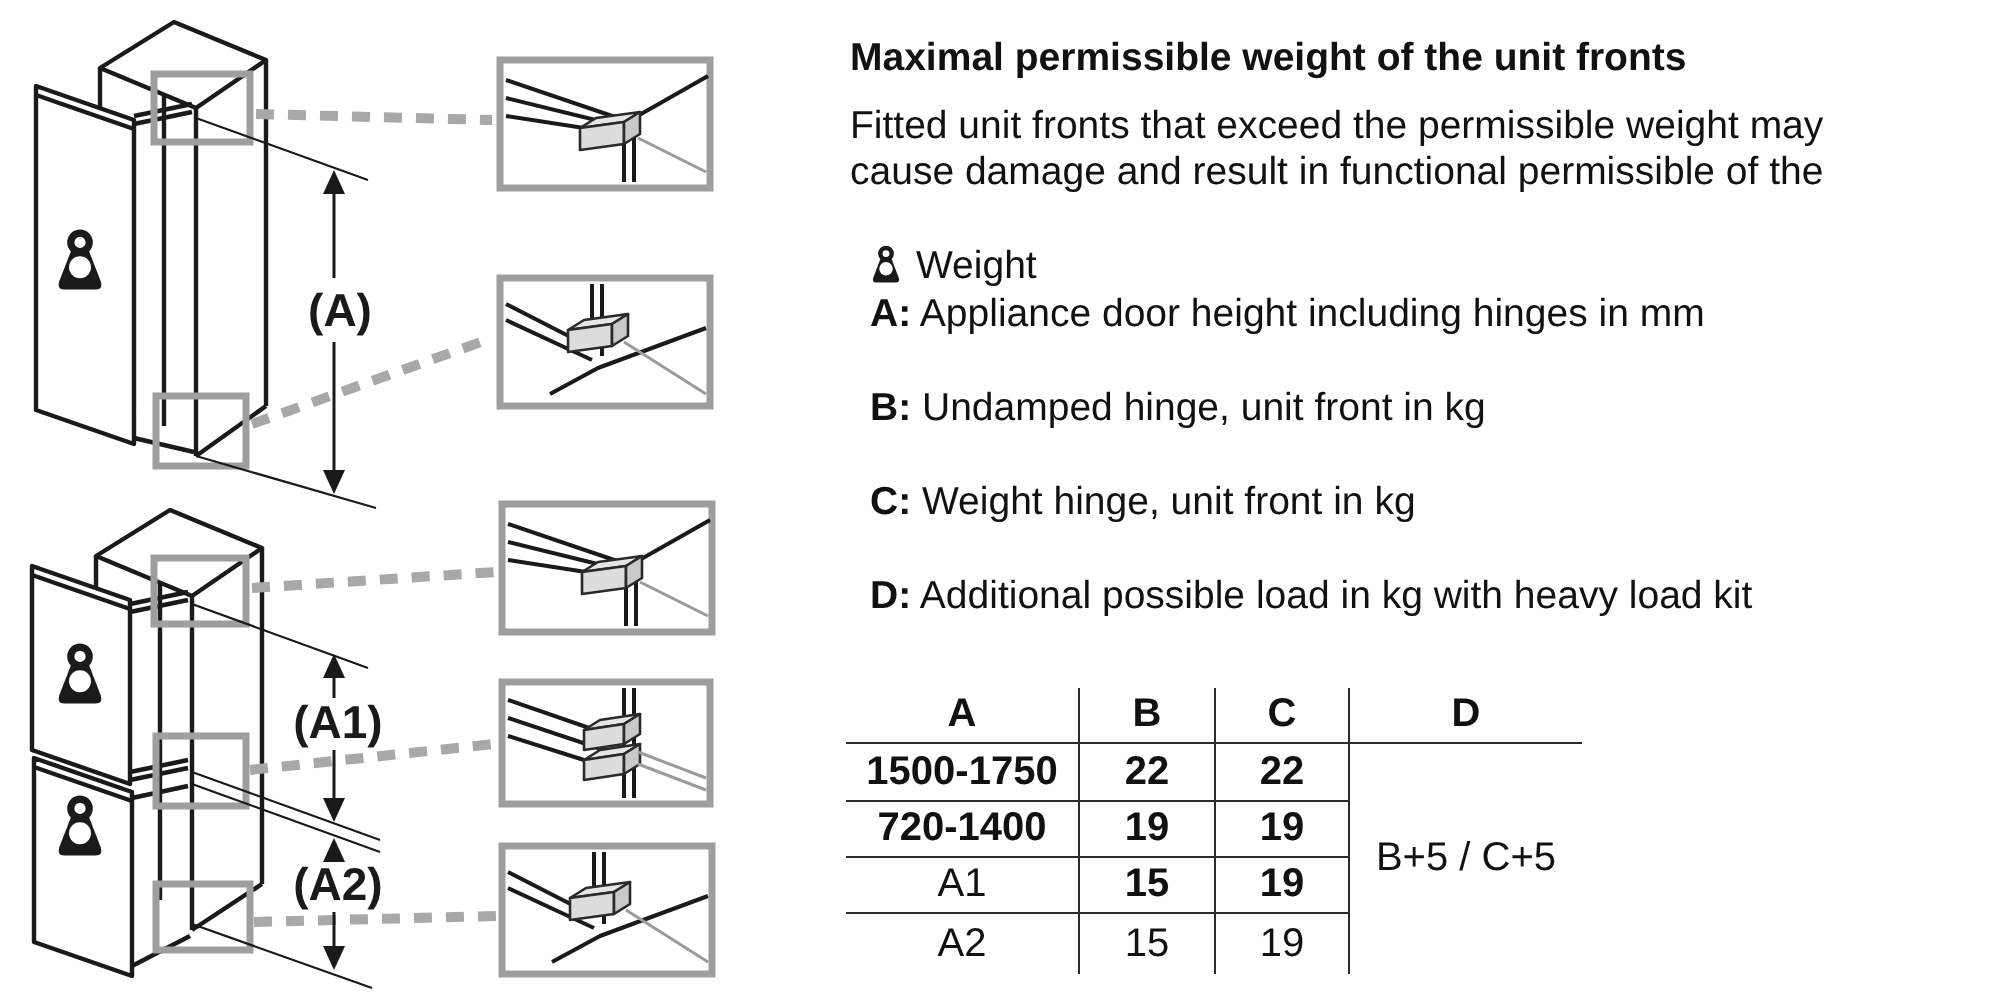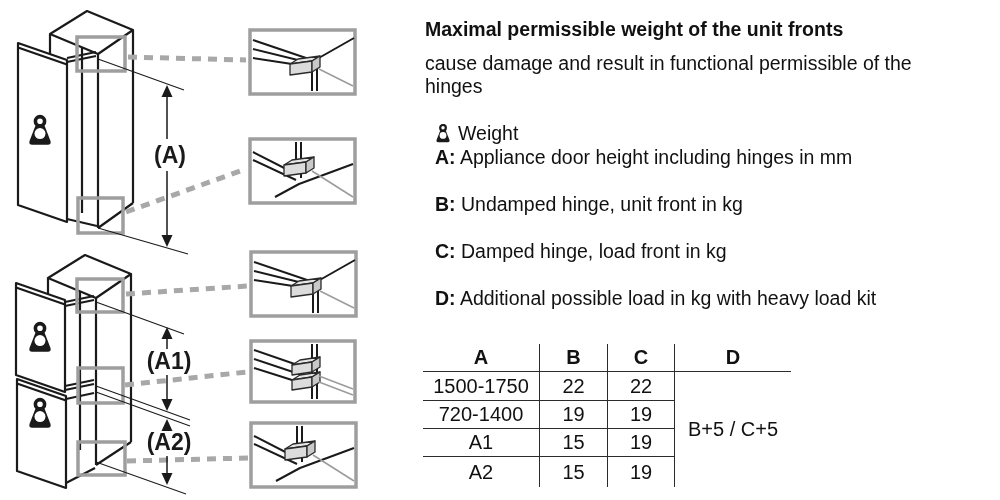--- a/index.html
+++ b/index.html
@@ -34,21 +34,21 @@
   .legend-row{position:absolute;left:10px;font-size:19.5px;white-space:nowrap;}
   .legend-key{font-weight:bold;}
   .legend-icon{vertical-align:-3px;margin-right:7px;}
   
   #spec-table{position:absolute;left:-2px;top:344px;display:grid;
       grid-template-columns:117px 68px 67px 116px;
       grid-template-rows:28px 29px 28px 28px 30px;}
   .tcell{display:flex;align-items:center;justify-content:center;font-size:20px;}
   .col-line{border-right:1.8px solid var(--table_line);}
   .hrow{border-bottom:1.9px solid var(--table_line);font-weight:bold;}
-  .rline{border-bottom:1.5px solid var(--table_line);}
+  .rline{border-bottom:1.5px solid var(--table_line);font-weight:bold;}
   .dspan{grid-column:4;grid-row:2/span 4;}
   .bold{font-weight:normal;}
 </style>
 </head>
 <body>
 
 <svg id="diagram" width="420" height="500" viewBox="0 0 420 500">
   <defs>
 
     <g id="weight-icon">
@@ -153,40 +153,40 @@
     <use href="#detail-top" x="249" y="250"></use>
     <use href="#detail-middle" x="249" y="339"></use>
     <use href="#detail-bottom" x="249" y="421"></use>
   </g>
 </svg>
 
 <div id="content">
   <h1 class="title">Maximal permissible weight of the unit fronts</h1>
 
   <div class="intro">
+    <div>Fitted unit fronts that exceed the permissible weight may</div>
     <div>cause damage and result in functional permissible of the</div>
-    <div>hinges</div>
   </div>
 
   <div class="legend-row" style="top:122px">
     <svg class="legend-icon" width="16" height="19" viewBox="0 0 26 31">
         <use href="#weight-icon"></use>
       </svg><span>Weight</span>
   </div>
   <div class="legend-row" style="top:146px">
     <span class="legend-key">A:</span>
     <span>Appliance door height including hinges in mm</span>
   </div>
   <div class="legend-row" style="top:193px">
     <span class="legend-key">B:</span>
     <span>Undamped hinge, unit front in kg</span>
   </div>
   <div class="legend-row" style="top:240px">
     <span class="legend-key">C:</span>
-    <span>Damped hinge, load front in kg</span>
+    <span>Weight hinge, unit front in kg</span>
   </div>
   <div class="legend-row" style="top:287px">
     <span class="legend-key">D:</span>
     <span>Additional possible load in kg with heavy load kit</span>
   </div>
 
   <div id="spec-table">
     <div class="tcell hrow col-line">A</div>
     <div class="tcell hrow col-line">B</div>
     <div class="tcell hrow col-line">C</div>

